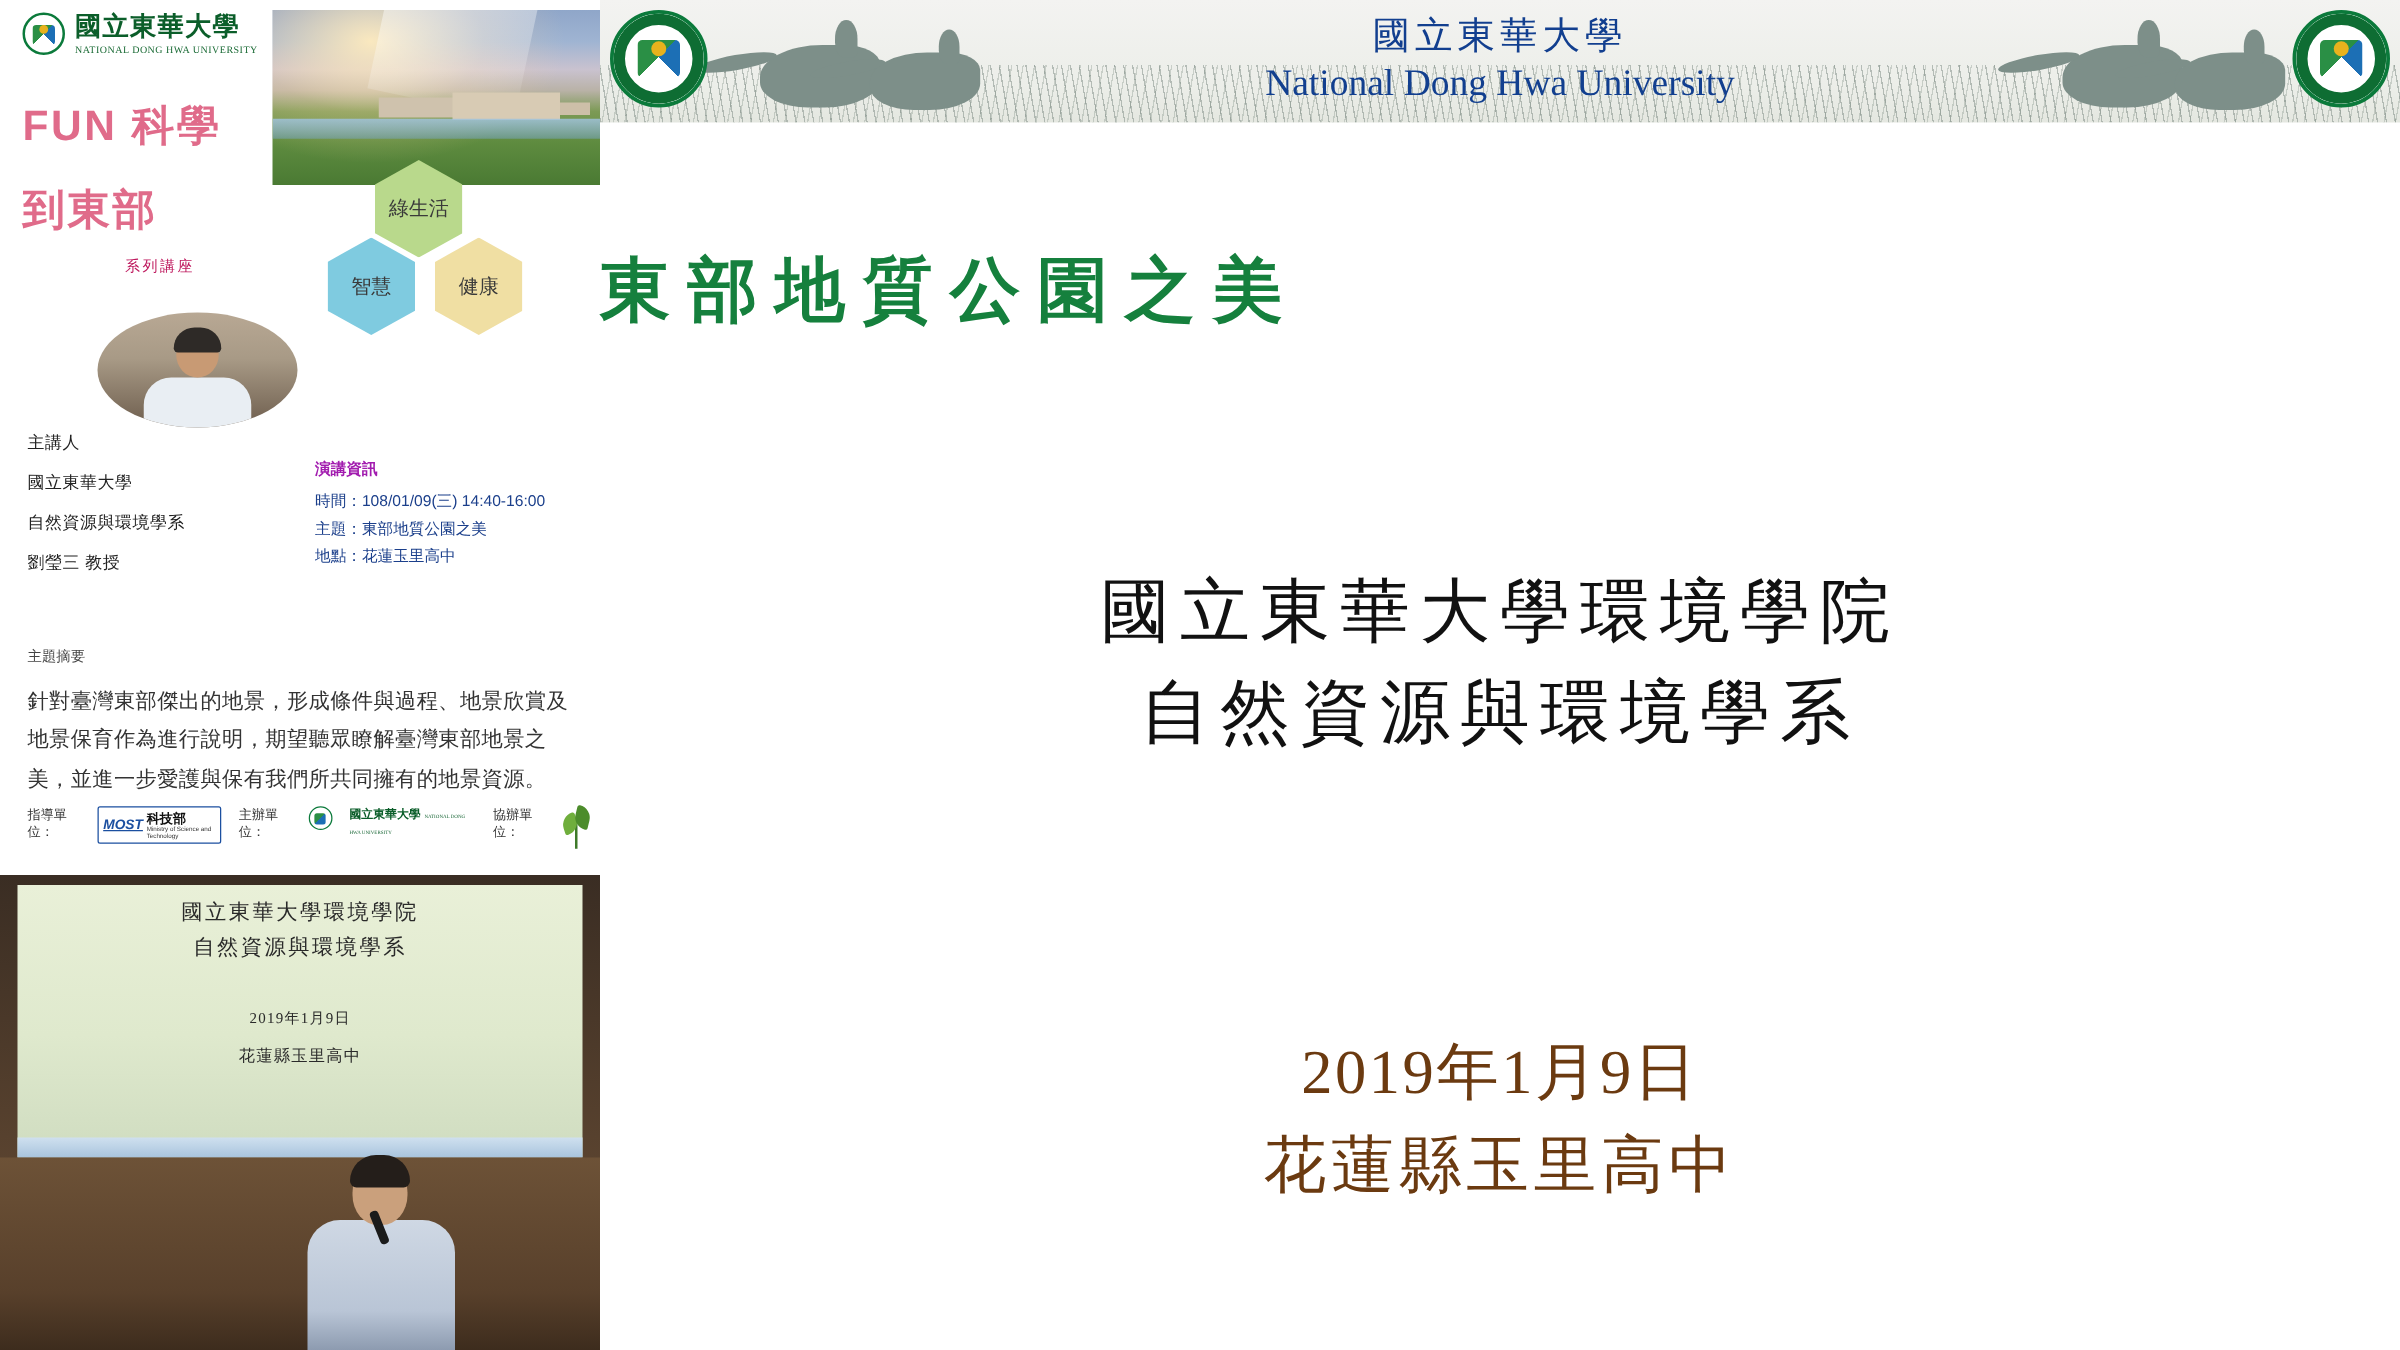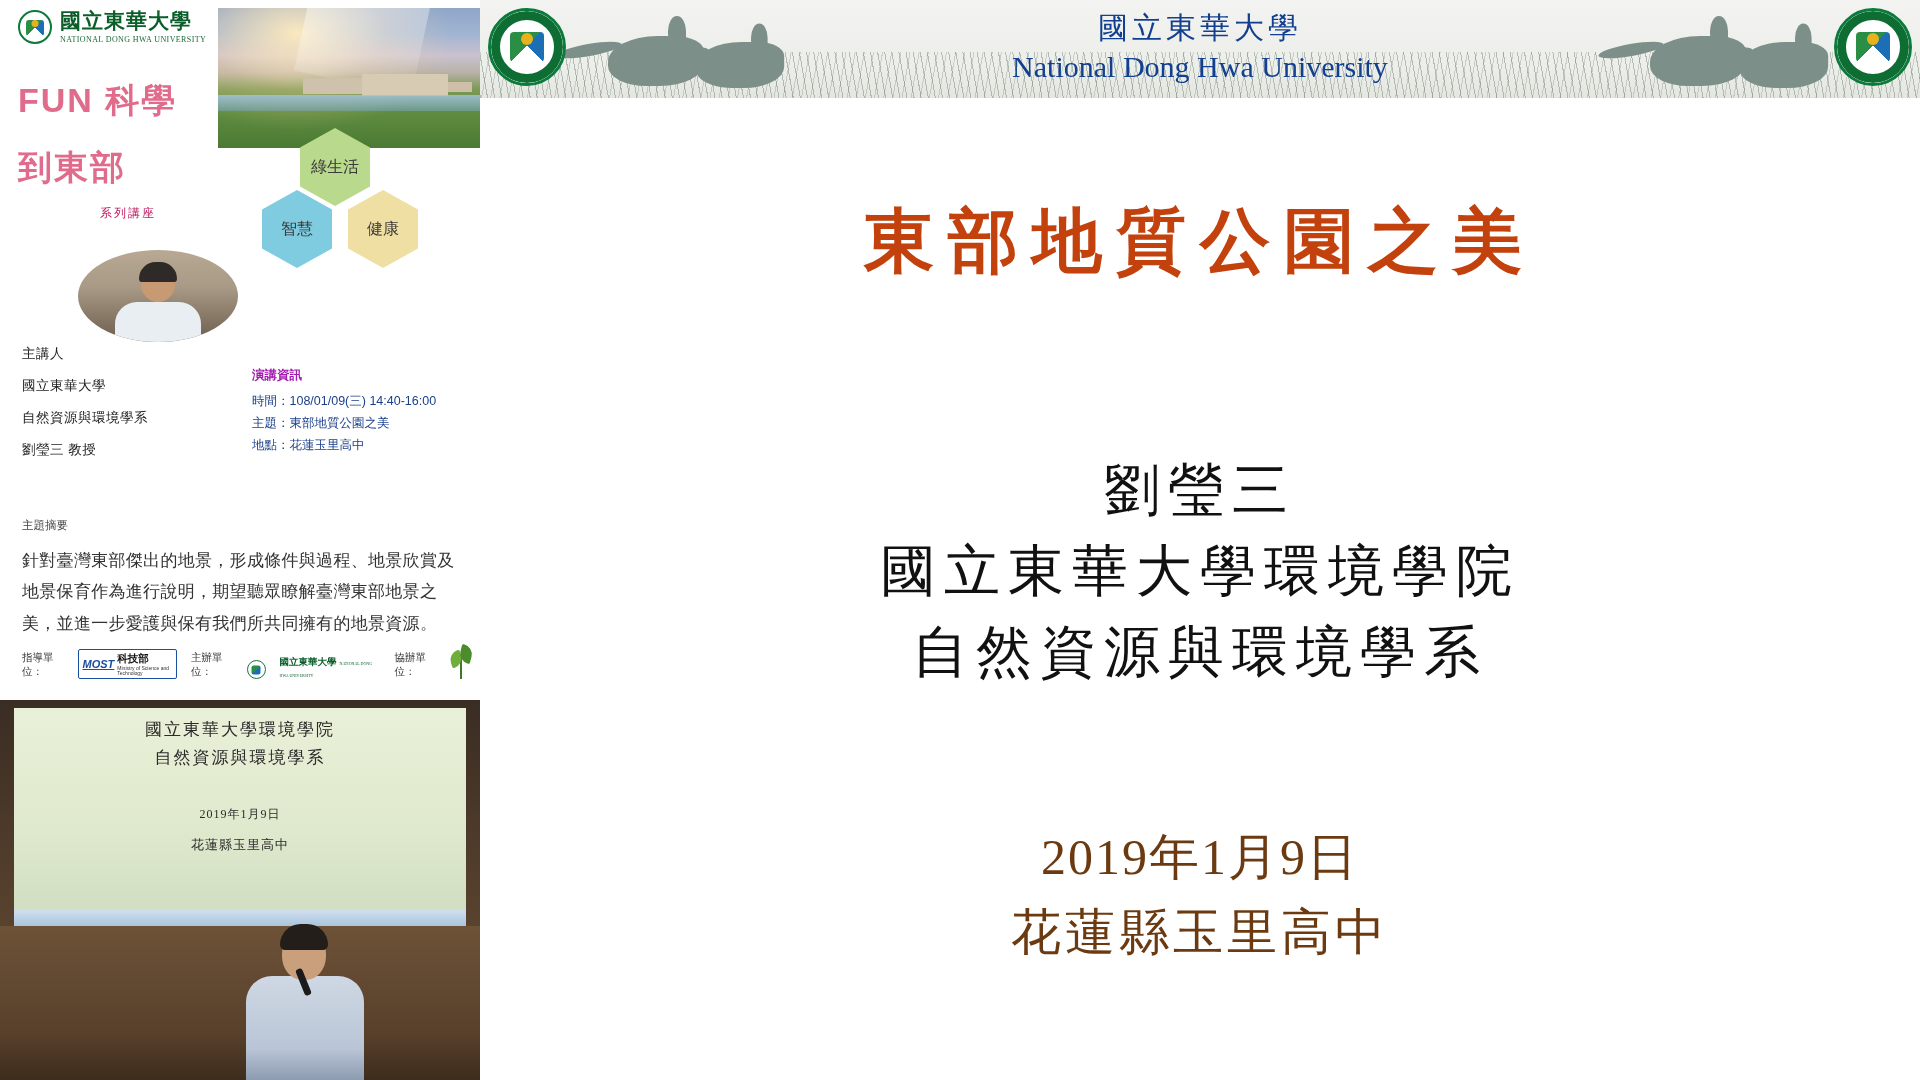--- a/index.html
+++ b/index.html
@@ -235,21 +235,21 @@
     line-height: 1.85;
     letter-spacing: 0.3px;
   }
 
   
   #sponsor-row {
     position: absolute;
     left: 22px; top: 645px;
     width: 450px;
     display: flex;
-    align-items: flex-end;
+    align-items: flex-start;
     gap: 14px;
     font-size: 10.5px;
     color: #333;
   }
   .most-logo {
     display: inline-flex;
     align-items: center;
     gap: 3px;
     border: 1px solid #1b4fa0;
     padding: 2px 4px;
@@ -507,24 +507,24 @@
     left: 0; right: 0; top: 50px;
     text-align: center;
     font-family: "Liberation Serif", serif;
     font-size: 30px;
     color: #123f8f;
   }
 
   #slide-title {
     position: absolute;
     left: 0; right: 0; top: 195px;
-    text-align: center;
-    font-family: "Liberation Serif", serif;
-    font-size: 70px;
-    color: #c2410c;
+    text-align: left;
+    font-family: "Liberation Serif", serif;
+    font-size: 56px;
+    color: #15803d;
     letter-spacing: 14px;
     font-weight: bold;
   }
 
   #slide-body {
     position: absolute;
     left: 0; right: 0; top: 450px;
     text-align: center;
     font-family: "Liberation Serif", serif;
     color: #111;
@@ -653,21 +653,20 @@
       <span class="dot"></span>
     </div>
 
     <div id="banner-zh">國立東華大學</div>
     <div id="banner-en">National Dong Hwa University</div>
   </div>
 
   <div id="slide-title">東部地質公園之美</div>
 
   <div id="slide-body">
-    <div class="l1">劉瑩三</div>
     <div class="l2">國立東華大學環境學院</div>
     <div class="l3">自然資源與環境學系</div>
   </div>
 
   <div id="slide-footer">
     <div class="f1">2019年1月9日</div>
     <div class="f2">花蓮縣玉里高中</div>
   </div>
 </div>
 

